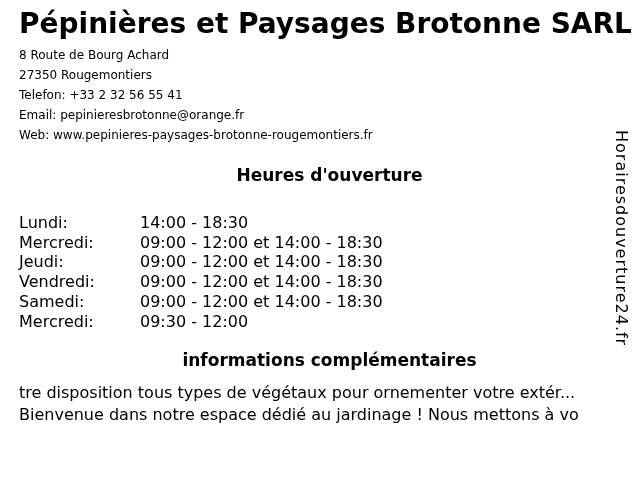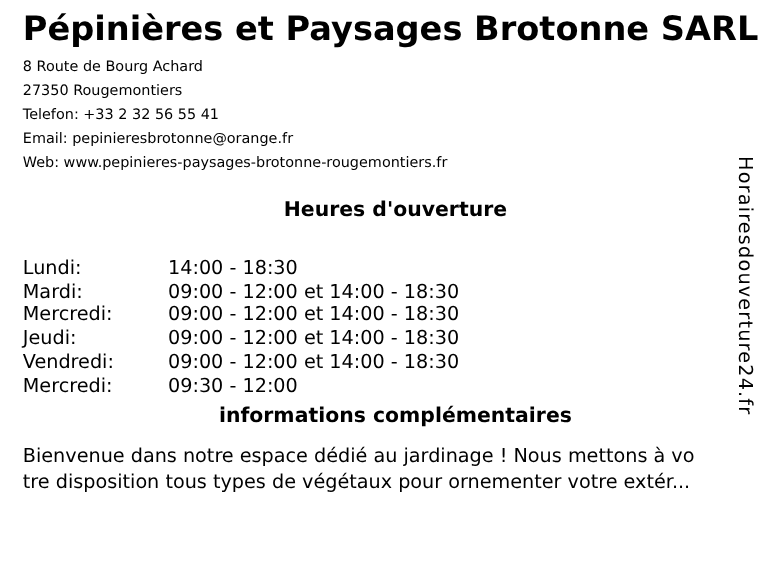--- a/index.html
+++ b/index.html
@@ -42,21 +42,21 @@
     }
     .hours-row {
       line-height: 19.7px;
       white-space: nowrap;
     }
     .day-label {
       display: inline-block;
       width: 121px;
     }
     .info-heading {
-      margin-top: 6px;
+      margin-top: 19px;
     }
     .info-paragraph {
       margin-top: 12px;
       font-size: 16px;
       line-height: 22px;
     }
     .info-line {
       white-space: nowrap;
     }
     .watermark {
@@ -86,38 +86,38 @@
     <div class="contact-line">Web: www.pepinieres-paysages-brotonne-rougemontiers.fr</div>
   </div>
 
   <h2 class="section-heading">Heures d'ouverture</h2>
 
   <div class="hours-table">
     <div class="hours-row">
       <span class="day-label">Lundi:</span><span class="day-hours">14:00 - 18:30</span>
     </div>
     <div class="hours-row">
-      <span class="day-label">Mardi:</span><span class="day-hours">09:00 - 12:00 et 14:00 - 18:30</span>
-    </div>
-    <div class="hours-row">
       <span class="day-label">Mercredi:</span><span class="day-hours">09:00 - 12:00 et 14:00 - 18:30</span>
     </div>
     <div class="hours-row">
       <span class="day-label">Jeudi:</span><span class="day-hours">09:00 - 12:00 et 14:00 - 18:30</span>
     </div>
     <div class="hours-row">
       <span class="day-label">Vendredi:</span><span class="day-hours">09:00 - 12:00 et 14:00 - 18:30</span>
     </div>
     <div class="hours-row">
+      <span class="day-label">Samedi:</span><span class="day-hours">09:00 - 12:00 et 14:00 - 18:30</span>
+    </div>
+    <div class="hours-row">
       <span class="day-label">Mercredi:</span><span class="day-hours">09:30 - 12:00</span>
     </div>
   </div>
 
   <h2 class="section-heading info-heading">informations complémentaires</h2>
 
   <div class="info-paragraph">
+    <div class="info-line">tre disposition tous types de végétaux pour ornementer votre extér...</div>
     <div class="info-line">Bienvenue dans notre espace dédié au jardinage ! Nous mettons à vo</div>
-    <div class="info-line">tre disposition tous types de végétaux pour ornementer votre extér...</div>
   </div>
 
 </div>
 
 <div class="watermark">Horairesdouverture24.fr</div>
 
 </body></html>

